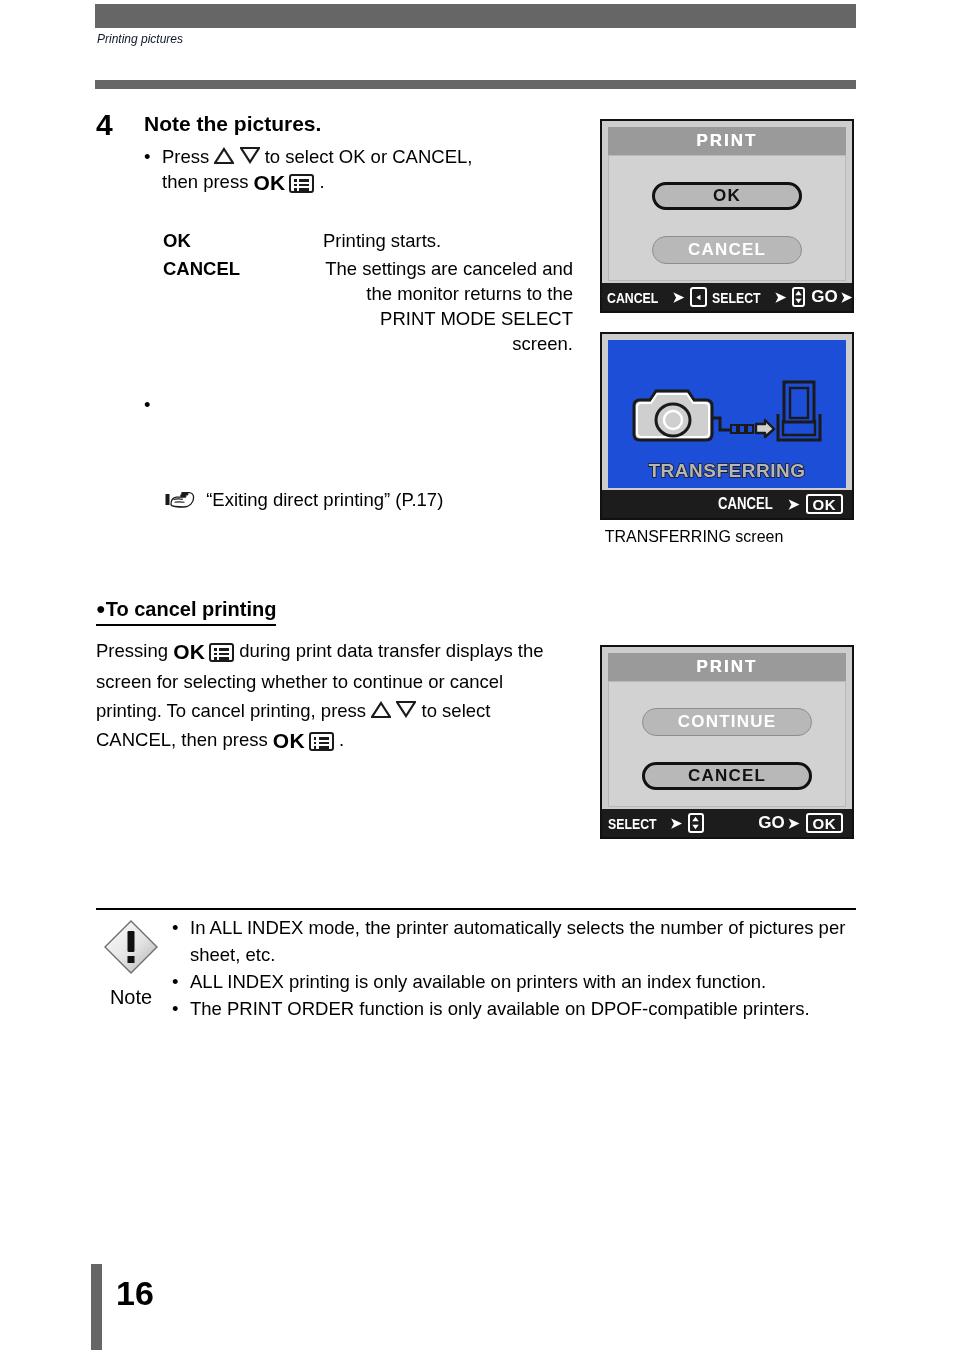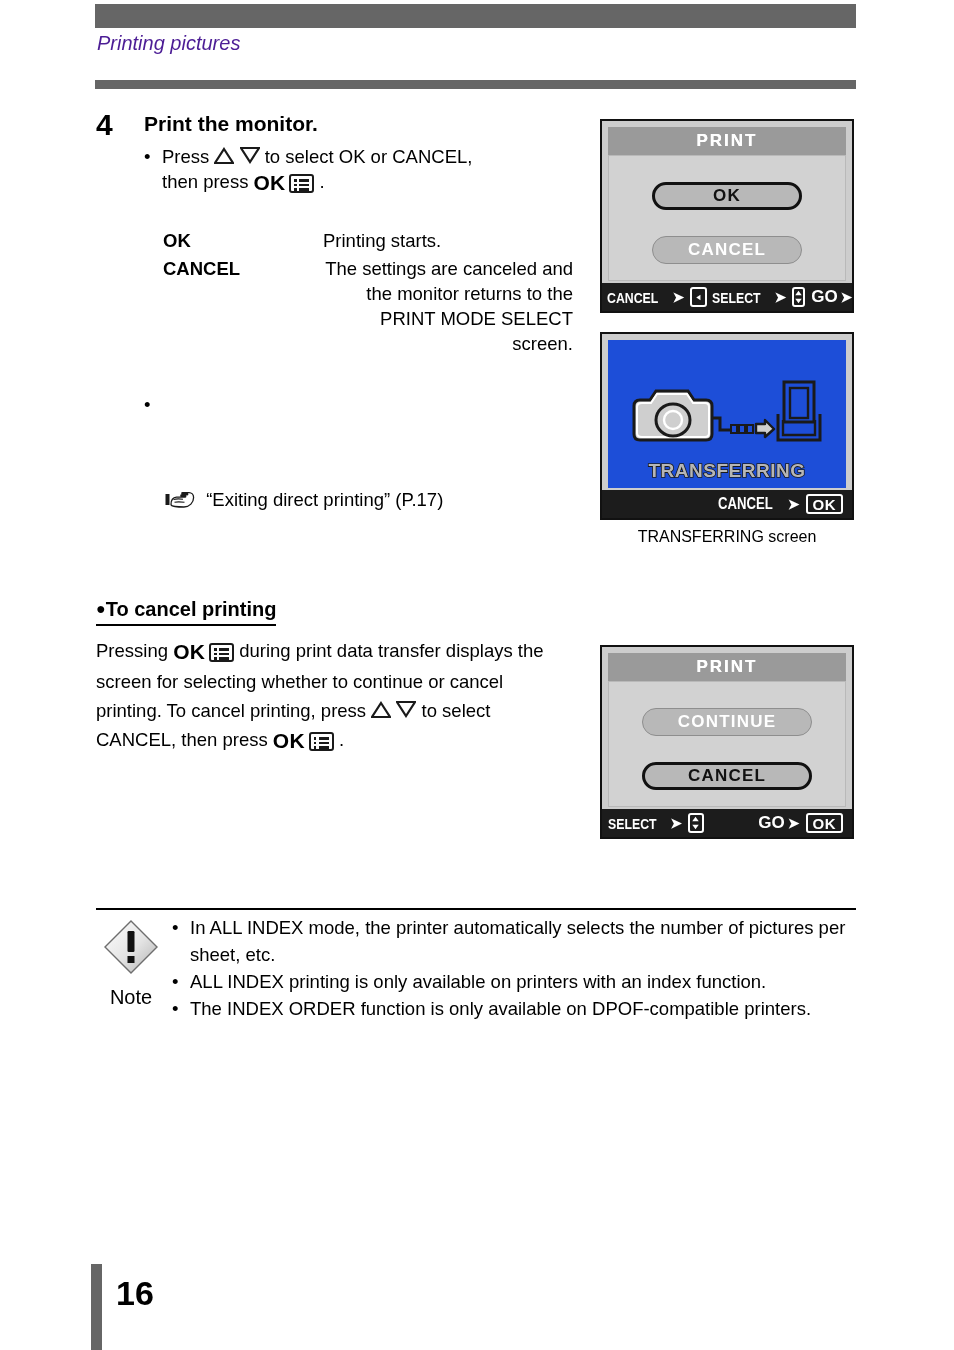--- a/index.html
+++ b/index.html
@@ -24,24 +24,24 @@
     top: 4px;
     width: 761px;
     height: 24px;
     background: #666666;
   }
   .header-title {
     position: absolute;
     left: 97px;
     top: 32px;
     font-style: italic;
-    font-size: 20px;
+    font-size: 12px;
     font-weight: 400;
     letter-spacing: 0px;
-    color: #4c1d95;
+    color: #0f172a;
   }
   .header-rule {
     position: absolute;
     left: 95px;
     top: 80px;
     width: 761px;
     height: 9px;
     background: #666666;
   }
 
@@ -301,21 +301,21 @@
   }
 </style>
 </head>
 <body>
 
 <div class="header-bar"></div>
 <div class="header-title">Printing pictures</div>
 <div class="header-rule"></div>
 
 <div class="step-number">4</div>
-<div class="step-title">Print the monitor.</div>
+<div class="step-title">Note the pictures.</div>
 
 <div style="position:absolute; left:142px; top:144px; width:440px;">
   <div class="body-text" style="position:relative; padding-left:20px;">
     <span style="position:absolute; left:2px; top:0;">•</span>
     <span>Press</span>
     <span class="tri">
       <svg viewBox="0 0 20 17" width="20" height="17">
           <polygon points="10,2 19,16 1,16" fill="none" stroke="#1a1a1a" stroke-width="2.2" stroke-linejoin="miter"></polygon>
         </svg>
     </span>
@@ -418,21 +418,21 @@
     <div style="position:absolute; left:0; right:0; top:120px; text-align:center;">
       <span style="font-size:19px; font-weight:bold; letter-spacing:0.5px; color:#b6b6b6; -webkit-text-stroke:1.6px #1a1a1a; paint-order:stroke fill;">TRANSFERRING</span>
     </div>
   </div>
   <div class="status-bar" style="justify-content:flex-end; padding-right:6px;">
     <span class="sq" style="font-size:16px;">CANCEL</span>
     <span class="arrow-r">➤</span>
     <span class="key-box ok">OK</span>
   </div>
 </div>
-<div class="caption" style="left:597px; top:528px;">TRANSFERRING screen</div>
+<div class="caption" style="left:564px; top:528px;">TRANSFERRING screen</div>
 
 <div class="section-heading">
   <span class="lead-dot">●</span><span>To cancel printing</span>
 </div>
 
 <div style="position:absolute; left:96px; top:636px; width:465px;">
   <div class="body-text" style="line-height:29px;">
     <span>Pressing</span>
     <span class="okglyph">
       <span class="ok-letters">OK</span><span class="menu-icon"><i class="d r1"></i><i class="l r1"></i><i class="d r2"></i><i class="l r2"></i><i class="d r3"></i><i class="l r3"></i></span>
@@ -500,18 +500,18 @@
   <div class="nitem">
     <span class="nb">•</span>
     <span>In ALL INDEX mode, the printer automatically selects the number of pictures per sheet, etc.</span>
   </div>
   <div class="nitem">
     <span class="nb">•</span>
     <span>ALL INDEX printing is only available on printers with an index function.</span>
   </div>
   <div class="nitem">
     <span class="nb">•</span>
-    <span>The INDEX ORDER function is only available on DPOF-compatible printers.</span>
+    <span>The PRINT ORDER function is only available on DPOF-compatible printers.</span>
   </div>
 </div>
 
 <div class="page-tab"></div>
 <div class="page-number">16</div>
 
 </body></html>

